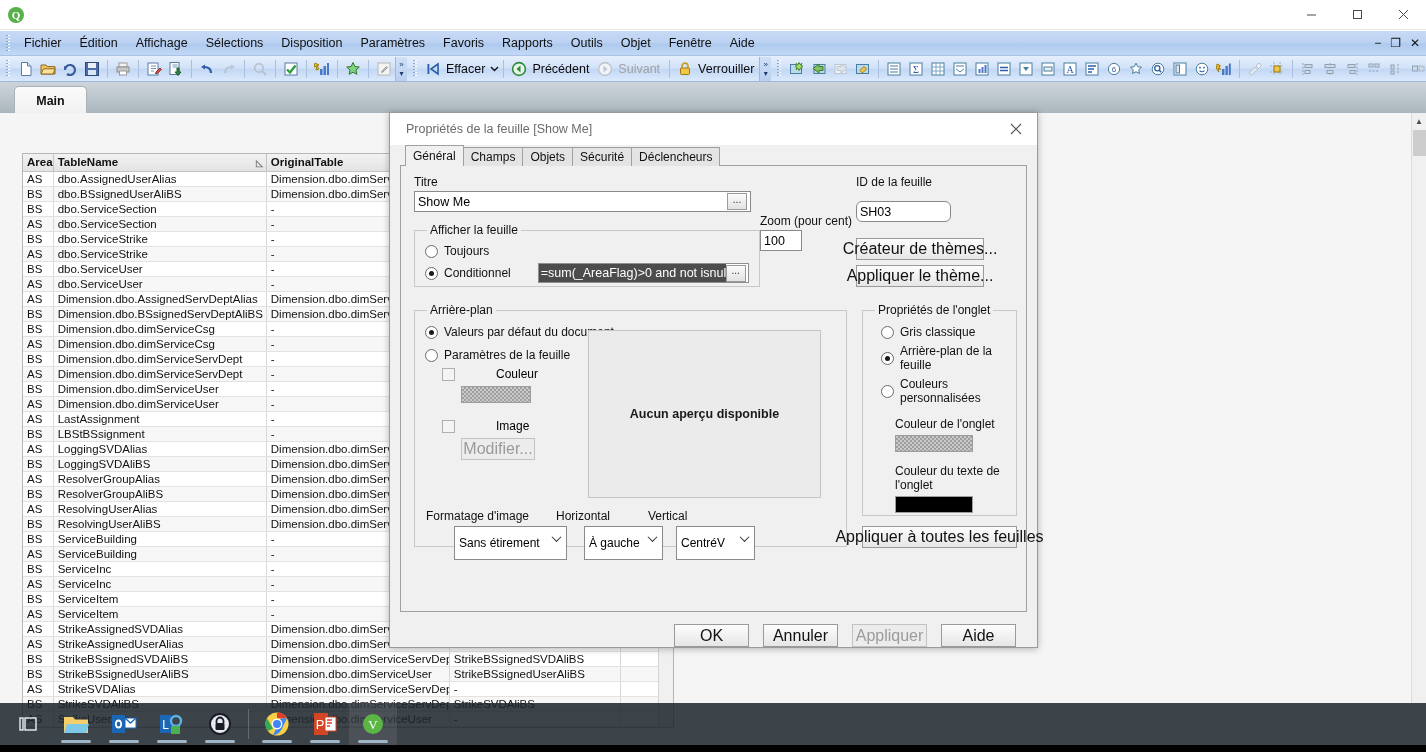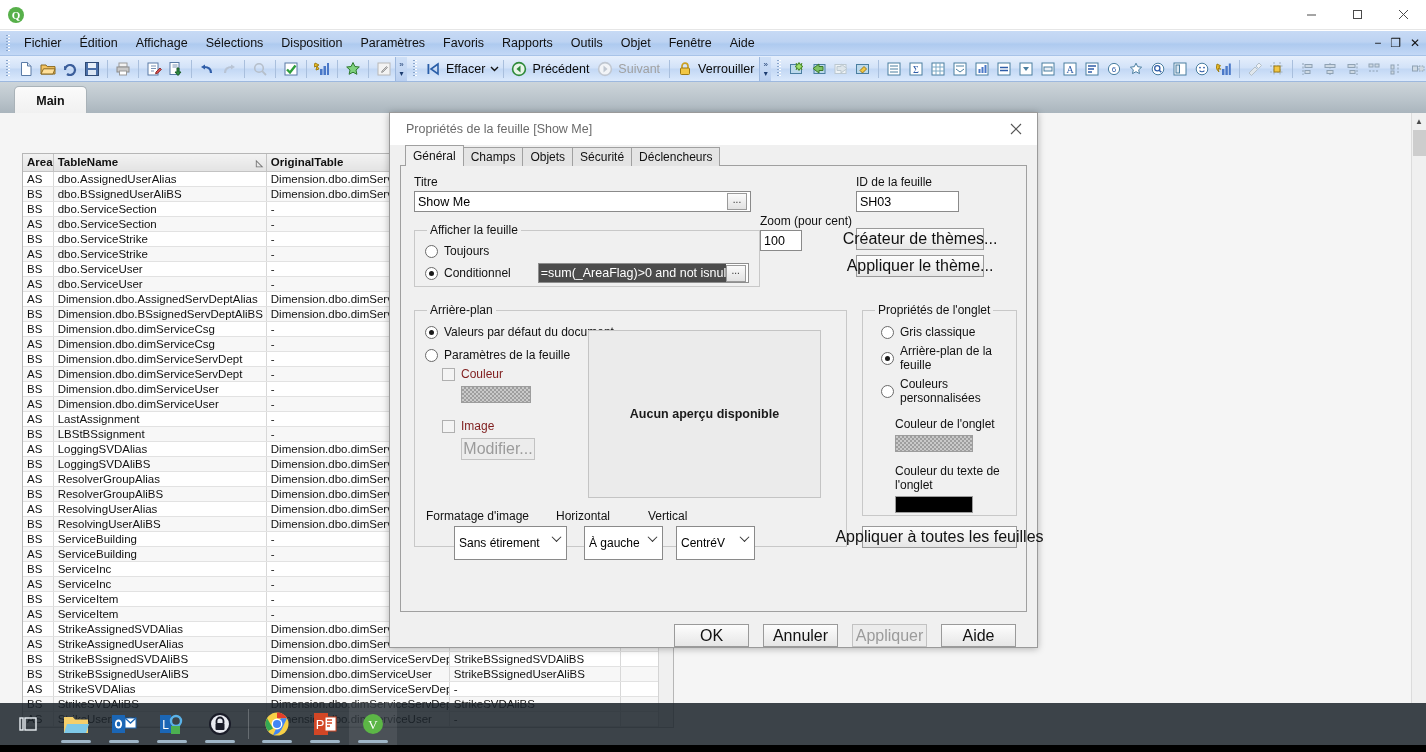--- a/index.html
+++ b/index.html
@@ -190,21 +190,21 @@
   }
   .radio.on::after {
     content:""; position:absolute; left:3px; top:3px; width:5px; height:5px;
     border-radius:50%; background:#1a1a1a;
   }
   .chk {
     width:13px; height:13px; border:1px solid #b0b0b0; background:#f4f4f4;
     flex:none; margin-right:6px;
   }
   .rlabel { font-size:12px; color:#111; }
-  .rlabel.dim { color:#7f1d1d; }
+  .rlabel.dim { color:#000000;margin-left:35px; }
 
   .cond-input {
     border:1px solid #8e8e8e; background:#ffffff; height:20px; width:211px;
     display:flex; align-items:center; padding:0; overflow:hidden;
   }
   .cond-text {
     background:#4c4c4c; color:#ffffff; font-size:12.5px;
     padding:1px 1px 1px 2px; white-space:nowrap; flex:1; overflow:hidden;
     height:18px; line-height:17px;
   }
@@ -1000,21 +1000,21 @@
 
         <div style="position:absolute; left:359px; top:48px;">
           <div class="lbl">Zoom (pour cent)</div>
           <div class="txtinput" style="margin-top:2px; width:42px;">
             <span>100</span>
           </div>
         </div>
 
         <div style="position:absolute; left:455px; top:9px; width:160px;">
           <div class="lbl">ID de la feuille</div>
-          <div class="txtinput" style="margin-top:2px; width:103px;">
+          <div class="txtinput" style="margin-top:12px; width:95px;border-radius:6px;">
             <span>SH03</span>
           </div>
           <div class="btn" style="margin-top:16px; width:128px;">Créateur de thèmes...</div>
           <div class="btn" style="margin-top:5px; width:128px;">Appliquer le thème...</div>
         </div>
 
         <fieldset class="group" style="position:absolute; left:13px; top:137px; width:433px; height:244px;">
           <legend>Arrière-plan</legend>
 
           <div class="radio-row" style="margin-top:2px;">

